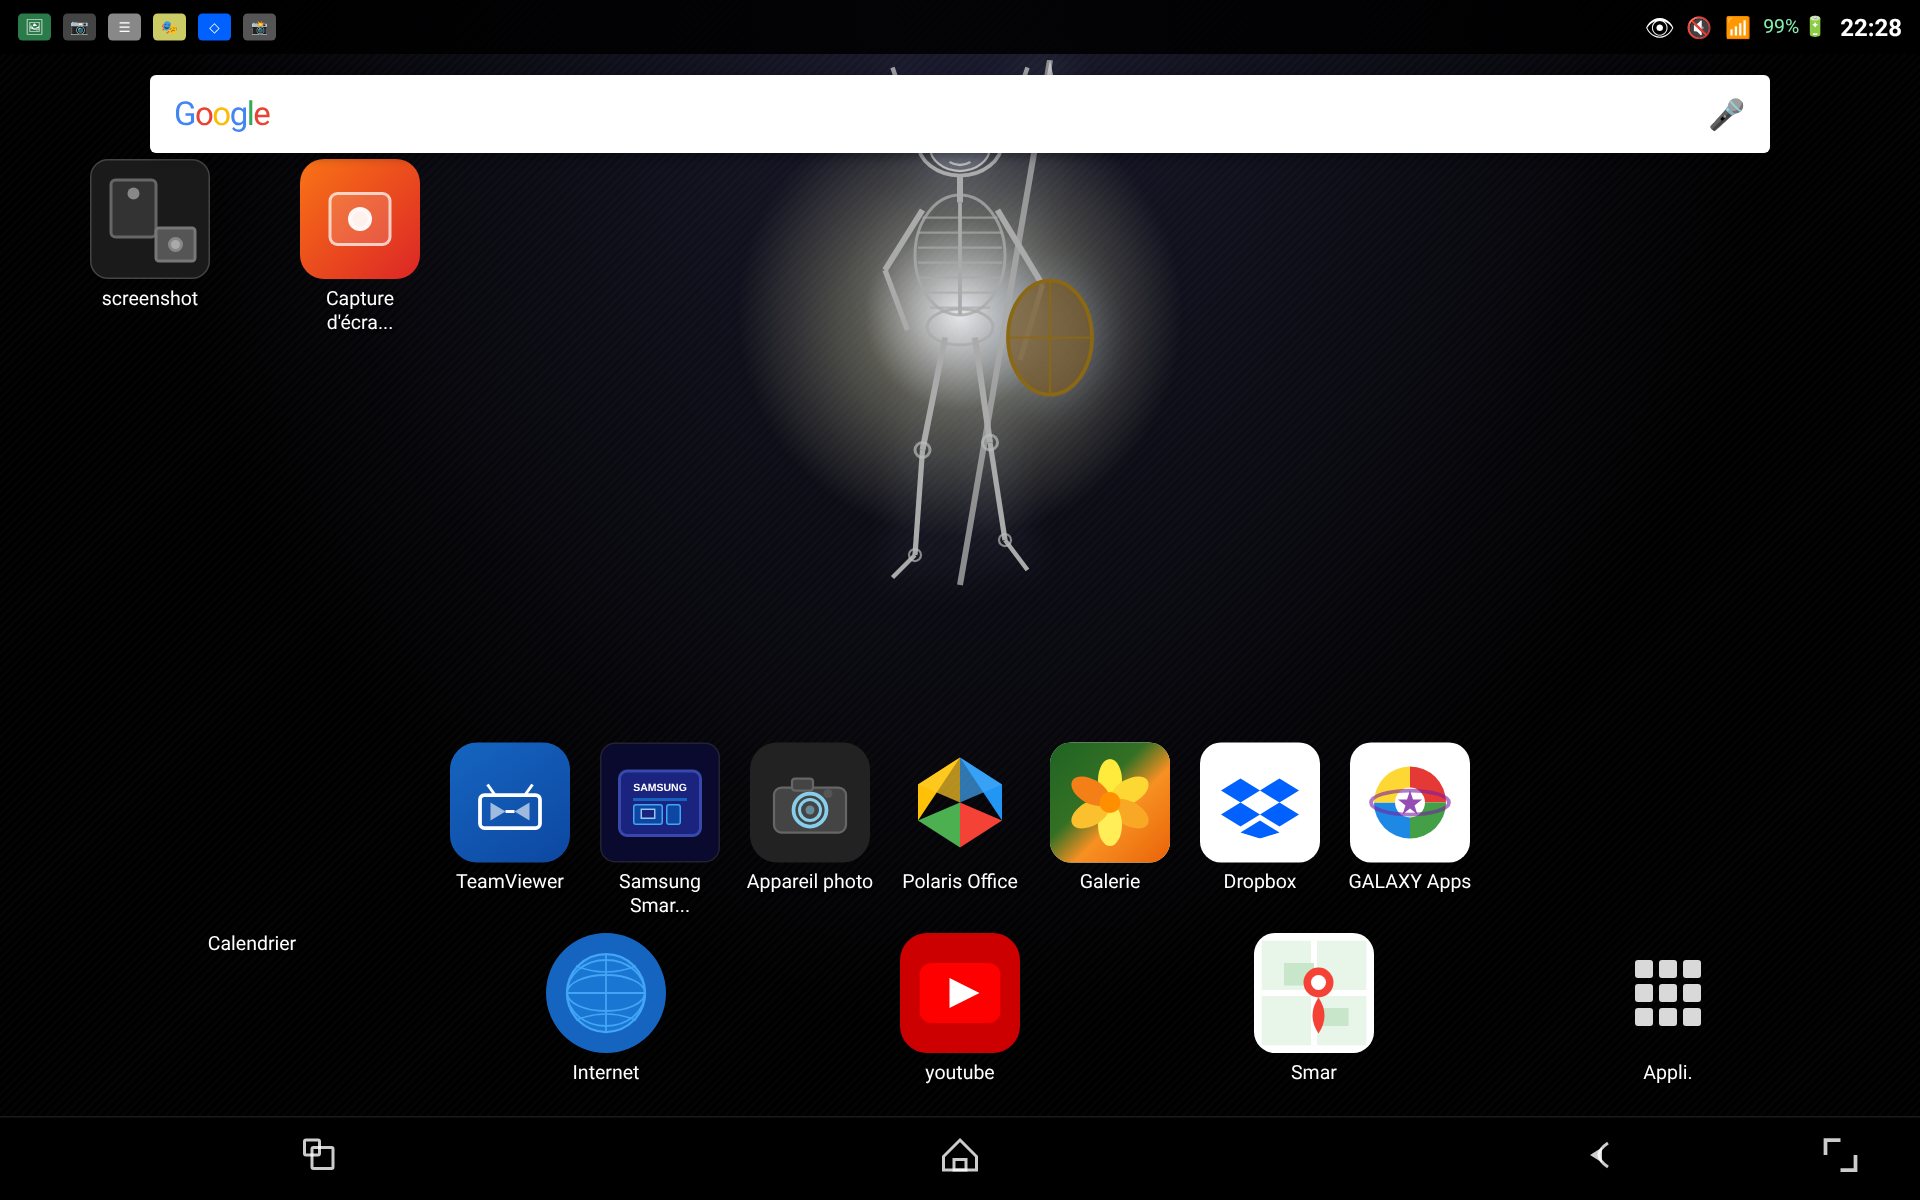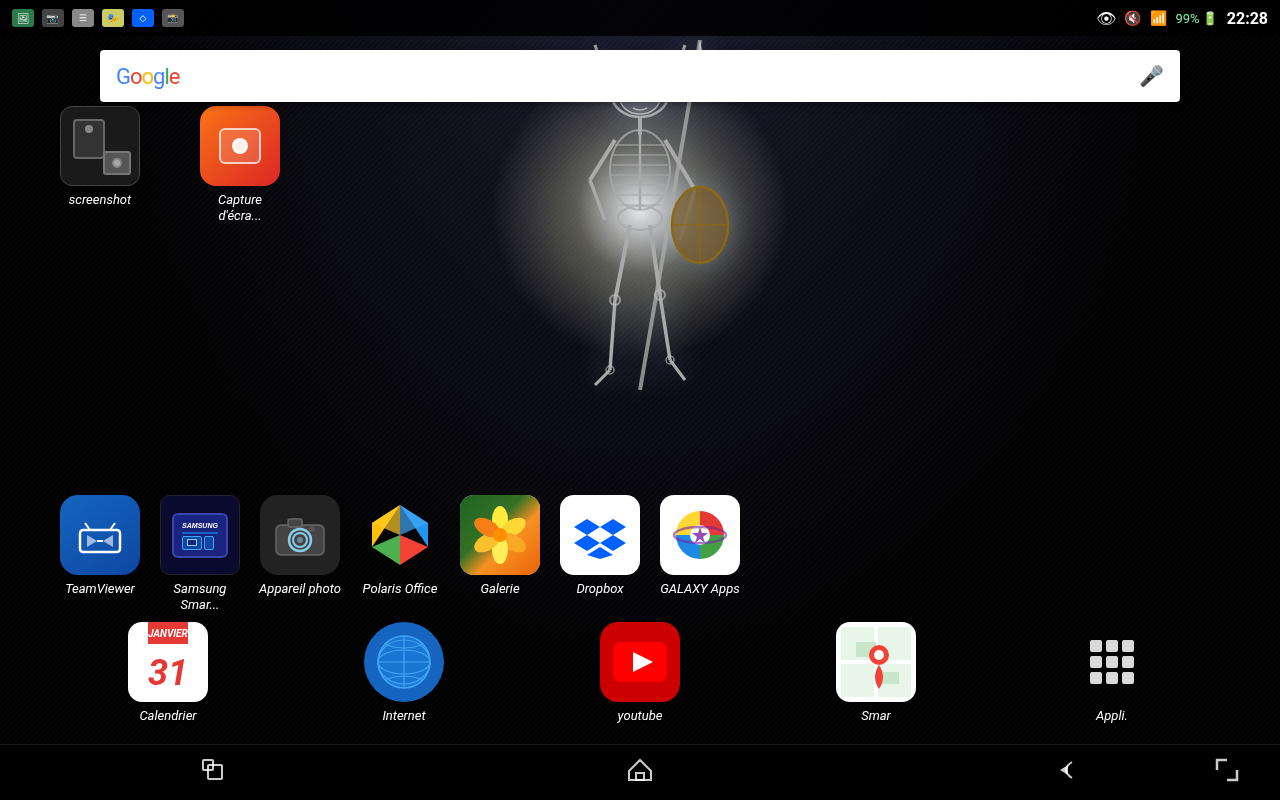--- a/index.html
+++ b/index.html
@@ -148,21 +148,20 @@
     }
 
     
     .app-icon {
       display: flex;
       flex-direction: column;
       align-items: center;
       gap: 6px;
       cursor: pointer;
       width: 100px;
-      font-style: italic;
     }
     .app-icon-img {
       width: 80px;
       height: 80px;
       border-radius: 16px;
       display: flex;
       align-items: center;
       justify-content: center;
       font-size: 36px;
       position: relative;
@@ -173,21 +172,21 @@
       text-align: center;
       text-shadow: 1px 1px 3px rgba(0,0,0,0.9);
       line-height: 1.2;
       max-width: 90px;
       word-break: break-word;
     }
 
     
     .middle-apps {
       display: flex;
-      justify-content: flex-start;
+      justify-content: center;
       padding: 0 20px;
       margin-bottom: 10px;
     }
 
     
     .skeleton-area {
       position: absolute;
       top: 40px;
       left: 50%;
       transform: translateX(-50%);
@@ -521,28 +520,20 @@
   </div>
 
   <div class="nav-dots">
     <div class="nav-dot active" style="background:#fff;"></div>
     <div class="nav-dot" style="background:rgba(255,255,255,0.4);"></div>
   </div>
 
   <div class="bottom-apps" style="margin-bottom:10px;">
 
     <div class="app-icon">
-      <div class="app-icon-img" style="background:#fff; border-radius:14px; overflow:hidden; width:80px; height:80px; display:flex; flex-direction:column;">
-        <div style="background:#e53935; height:22px; display:flex; align-items:center; justify-content:center;">
-          <span style="color:#fff; font-size:10px; font-weight:bold;">JANVIER</span>
-        </div>
-        <div style="flex:1; display:flex; align-items:center; justify-content:center; background:#fff;">
-          <span style="font-size:36px; font-weight:bold; color:#e53935;">31</span>
-        </div>
-      </div>
       <span class="app-icon-label">Calendrier</span>
     </div>
 
     <div class="app-icon">
       <div class="app-icon-img" style="background:#1565c0; border-radius:50%; display:flex; align-items:center; justify-content:center; width:80px; height:80px;">
         <svg width="60" height="60" viewBox="0 0 60 60">
           <circle cx="30" cy="30" r="26" fill="#1976d2"></circle>
           <circle cx="30" cy="30" r="26" fill="none" stroke="#42a5f5" stroke-width="1.5"></circle>
 
           <ellipse cx="30" cy="30" rx="26" ry="12" fill="none" stroke="#42a5f5" stroke-width="1.2"></ellipse>

